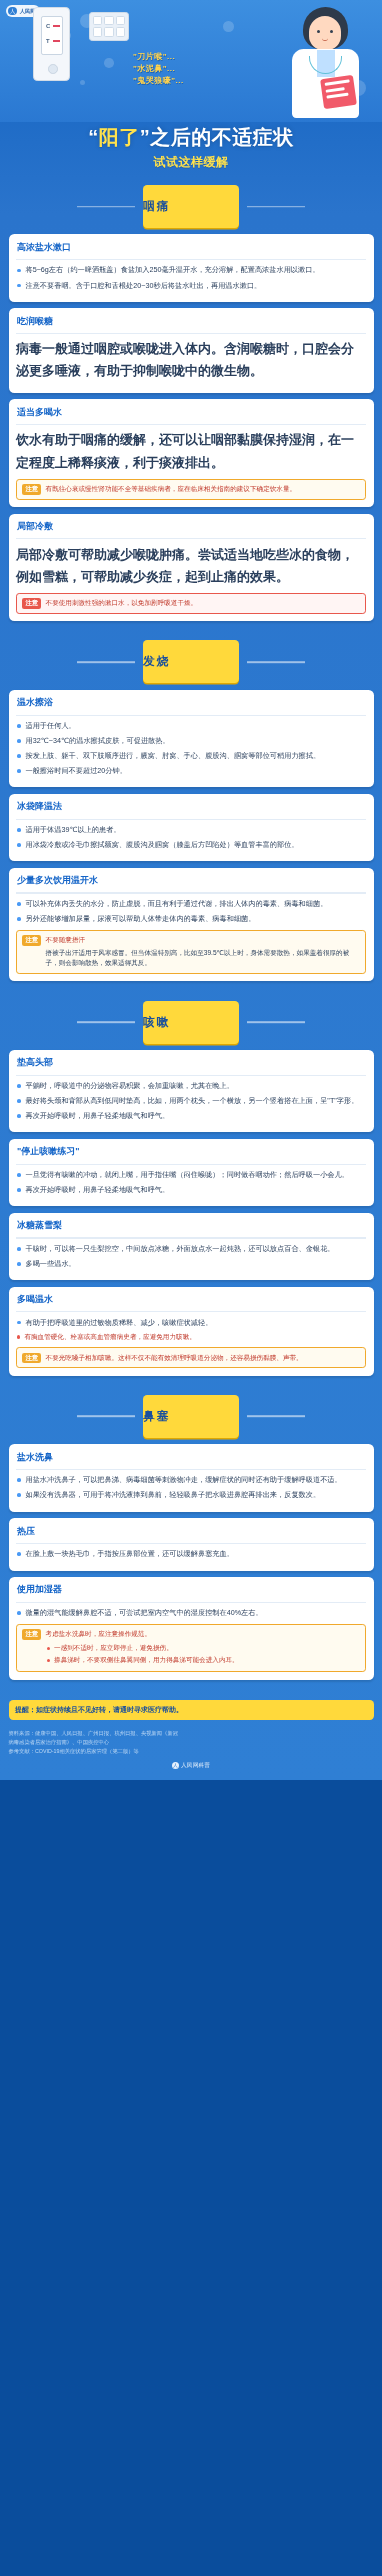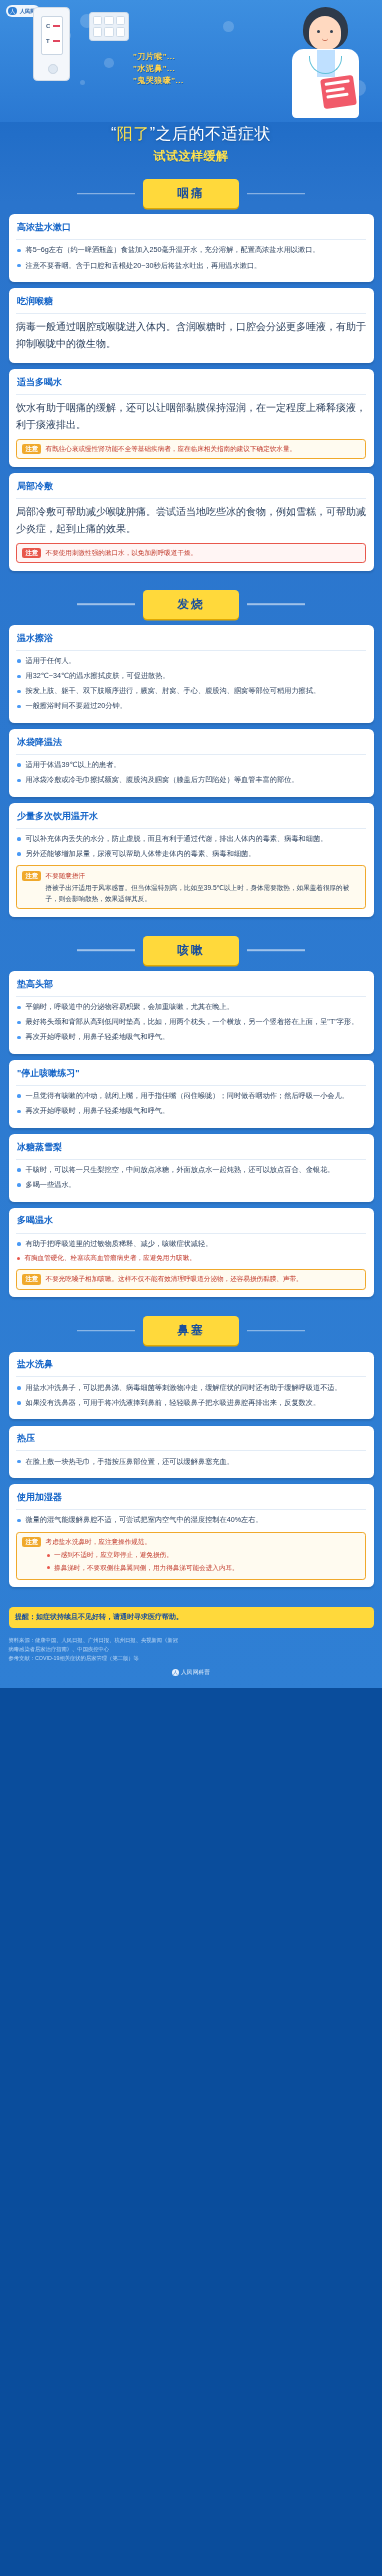--- a/index.html
+++ b/index.html
@@ -77,37 +77,37 @@
 
   .hero .kana {
     position:absolute; left:133px; top:51px; color:#ffd34d; font-size:8px; font-weight:bold;
     letter-spacing:0.5px; text-shadow: 0.5px 0.5px 0 #1b5fb0;
     line-height:1.5;
   }
 
   
   .title-block { text-align:center; padding: 2.1px 0 8.5px; }
   .title-block .l1 {
-    font-size: 16px; font-weight: normal; color: #ffffff;
+    font-size: 20px; font-weight: bold; color: #ffffff;
     text-shadow: 0 1.1px 0 #1b5fb0, 0 0 5.3px rgba(0,0,0,.2);
     letter-spacing: 0.5px;
   }
   .title-block .l1 em { font-style: normal; color:#ffe24d; }
   .title-block .l2 {
     margin-top: 3.2px; font-size: 12px; font-weight: bold; color:#ffe24d;
     text-shadow: 0 1.1px 0 #1b5fb0;
     letter-spacing: 0.5px;
   }
 
   
   .section { padding: 0 8.5px 7.4px; }
   .sec-head {
-    margin: 5.3px auto 6.4px; width: 96px; text-align:center;
+    margin: 5.3px auto 6.4px; width: 96px; 
     background:#ffd93b; color:#1a4f9c; font-size:11.7px; font-weight:bold;
-    border-radius: 4.2px; padding: 7px 0; letter-spacing: 2.1px;
+    border-radius: 4.2px; padding: 14px 0; letter-spacing: 2.1px;
     box-shadow: 0 1.6px 0 #e0a800;
     position: relative;
   }
   .sec-head:before, .sec-head:after{
     content:""; position:absolute; top:50%; width:58px; height:1.6px; background:rgba(255,255,255,.55); transform:translateY(-50%);
   }
   .sec-head:before{ left:-66px;}
   .sec-head:after{ right:-66px;}
 
   .card {
@@ -122,21 +122,21 @@
   .rule { height:1.1px; background:#e3ecf6; margin:5.3px 0 4.2px; }
   ul.points { list-style:none; }
   ul.points li {
     position:relative; padding-left: 9.6px; margin: 3.2px 0;
     font-size: 7.2px; line-height: 1.65; color:#2a3f5c;
   }
   ul.points li:before{
     content:""; position:absolute; left:1.1px; top:4.2px;
     width:3.7px; height:3.7px; background:#4a9af5; border-radius:50%;
   }
-  p.para { font-size: 10px; line-height:1.7; color:#2a3f5c; margin:3.2px 0; }
+  p.para { font-size: 13px; line-height:1.7; color:#2a3f5c; margin:3.2px 0;font-weight:bold; }
 
   .note {
     display:flex; gap:4.2px; align-items:flex-start;
     border:1.1px solid #f0a92c; border-radius:3.2px; background:#fffbf0;
     padding:4.2px 5.3px; margin-top:5.3px;
   }
   .note .tag {
     flex: 0 0 auto; background:#f0a92c; color:#fff; font-size:6.4px; font-weight:bold;
     border-radius:2.1px; padding:1.1px 3.2px; line-height:1.3;
   }

